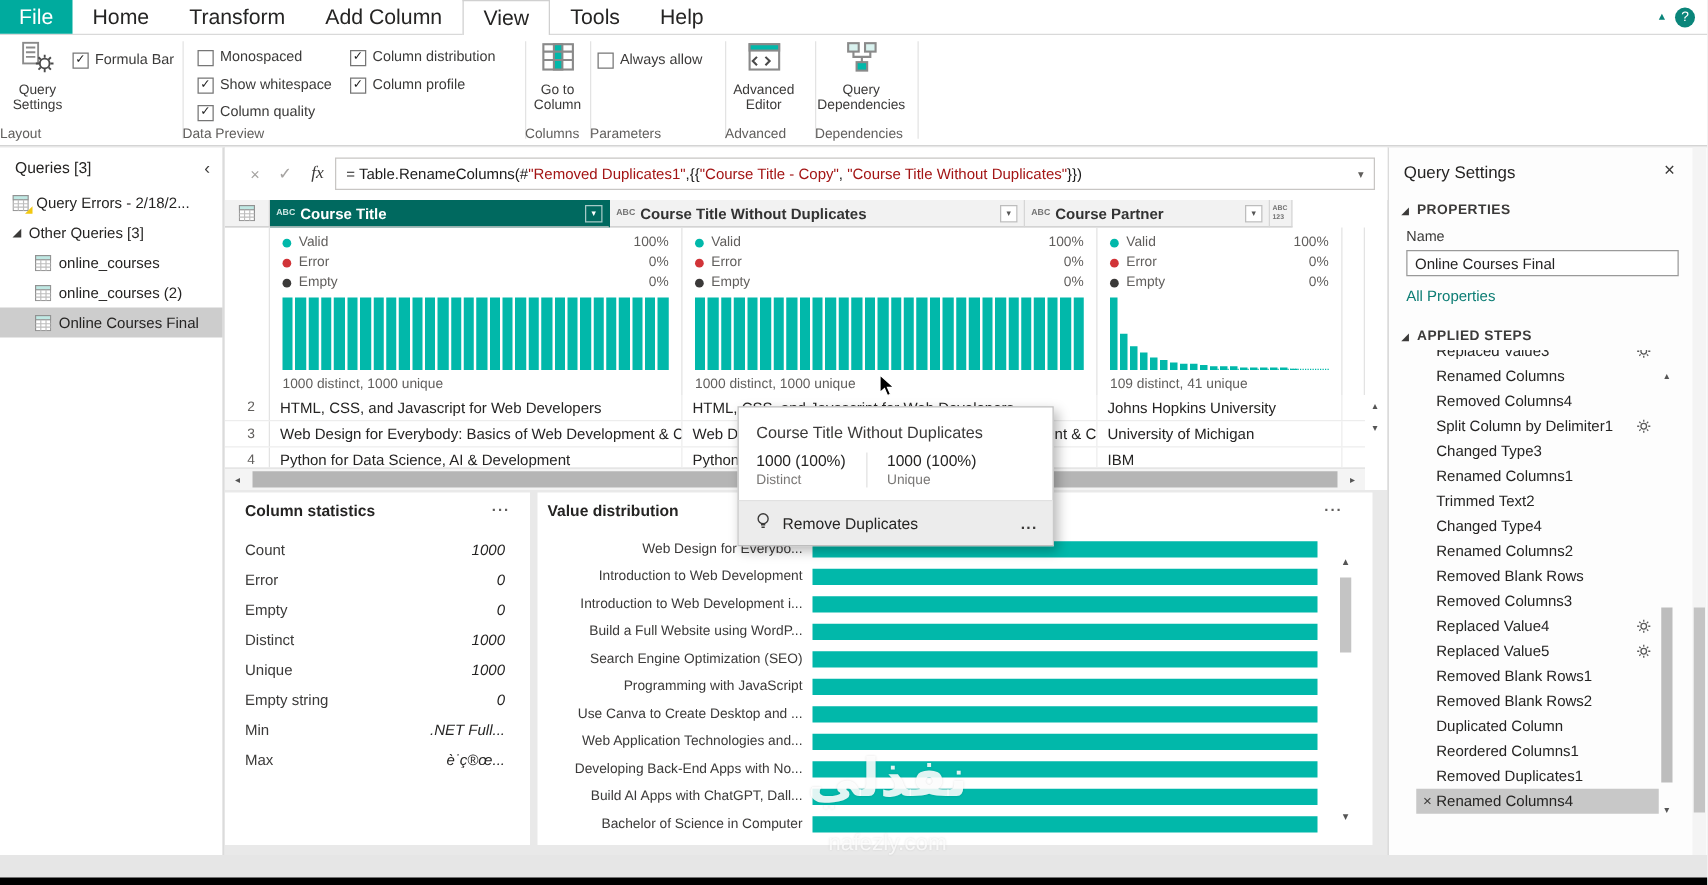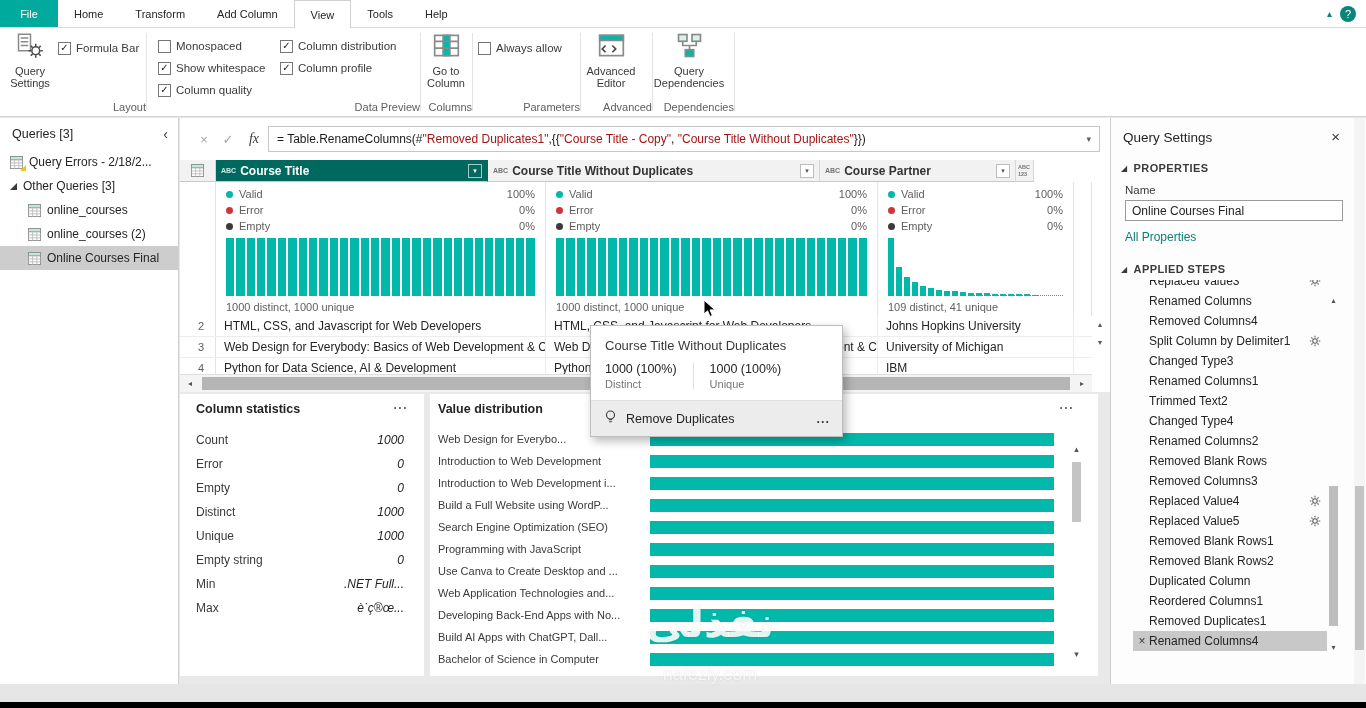--- a/index.html
+++ b/index.html
@@ -5,30 +5,30 @@
   :root{
     --teal:#01b8aa; --teal-dark:#00695f; --file:#00ab9e;
     --red:#d13438; --darkdot:#3b3a39; --link:#0c7d74;
   }
   *{box-sizing:border-box;margin:0;padding:0}
   body{font-family:"Liberation Sans","DejaVu Sans",sans-serif;font-size:12px;color:#252423;background:#fff}
   .app{position:relative;width:1366px;height:708px;background:#e6e6e6;overflow:hidden}
 
   
   .menubar{position:absolute;left:0;top:0;width:100%;height:28px;background:#fff;border-bottom:1px solid #d9d9d9;display:flex;align-items:stretch;z-index:5}
-  .tab{padding:0 16px;display:flex;align-items:center;font-size:11px;color:#252423;cursor:default}
+  .tab{padding:0 16px;display:flex;align-items:center;font-size:17px;color:#252423;cursor:default}
   .tab.file{background:var(--file);color:#fff;width:58px;justify-content:center;padding:0}
   .tab.active{border:1px solid #d0d0d0;border-bottom:none;background:#fff;margin-bottom:-1px}
   .mb-caret{position:absolute;right:34px;top:8px;color:#0a857a;font-size:10px}
   .mb-help{position:absolute;right:10px;top:6px;width:16px;height:16px;border-radius:50%;background:#0a857a;color:#fff;font-size:11px;text-align:center;line-height:16px}
 
   
   .ribbon{position:absolute;left:0;top:28px;width:100%;height:89px;background:#fff;border-bottom:1px solid #d4d4d4;z-index:4}
   .rdiv{position:absolute;top:5px;bottom:5px;width:1px;background:#e3e3e3}
-  .rgl{position:absolute;bottom:3px;font-size:11px;color:#605e5c;text-align:right}
+  .rgl{position:absolute;bottom:3px;font-size:11px;color:#605e5c;text-align:left}
   .rbtn{position:absolute;display:flex;flex-direction:column;align-items:center;gap:3px;font-size:11px;color:#3b3a39;text-align:center;line-height:1.15;height:74px;cursor:default}
   .cbcol{position:absolute;display:flex;flex-direction:column;gap:6px}
   .cb{display:flex;align-items:center;gap:5px;font-size:11.5px;color:#3b3a39;height:16px;white-space:nowrap}
   .cbbox{width:13px;height:13px;border:1px solid #767676;background:#fff;display:flex;align-items:center;justify-content:center;font-size:10px;color:#1a1a1a;line-height:1}
 
   
   .qpane{position:absolute;left:0;top:118px;width:179px;height:566px;background:#fff;border-right:1px solid #d1d1d1;z-index:3}
   .qpane-h{height:32px;display:flex;align-items:center;padding:0 10px 0 12px;font-size:12.5px;color:#252423}
   .qpane-h .coll{margin-left:auto;color:#3b3a39;font-size:14px}
   .qitem{height:24px;display:flex;align-items:center;gap:6px;font-size:12px;color:#252423;padding-left:10px;white-space:nowrap;overflow:hidden}
@@ -95,21 +95,21 @@
   .dist-panel{left:430px;top:394px;width:668px;height:282px}
   .panel-h{position:absolute;left:16px;top:8px;font-size:12.5px;font-weight:700;color:#252423}
   .dist-panel .panel-h{left:8px}
   .pmenu{position:absolute;right:16px;top:4px;color:#605e5c;letter-spacing:1.5px;font-weight:700}
   .dist-panel .pmenu{right:24px}
   #stat-rows{position:absolute;left:0;top:34px;right:0}
   .srow{display:flex;height:24px;align-items:center;padding:0 20px 0 16px;font-size:12px;color:#3b3a39}
   .sval{margin-left:auto;font-style:italic;color:#252423;white-space:nowrap}
   #dist-rows{position:absolute;left:8px;top:34px;right:40px;bottom:0;overflow:hidden}
   .drow{display:flex;align-items:center;height:22px}
-  .dlab{flex:0 0 212px;text-align:left;font-size:11px;color:#3b3a39;padding-right:8px;white-space:nowrap;overflow:hidden}
+  .dlab{flex:0 0 212px;text-align:right;font-size:11px;color:#3b3a39;padding-right:8px;white-space:nowrap;overflow:hidden}
   .dbar{height:13px;background:var(--teal);flex:0 0 auto}
   .dist-sb{position:absolute;right:14px;top:50px;width:15px;height:215px;display:flex;flex-direction:column;align-items:center;justify-content:space-between;font-size:9px;color:#555}
   .dist-sb .sbthumb{position:absolute;left:3px;top:18px;width:9px;height:60px;background:#c4c4c4}
 
   
   .tooltip{position:absolute;left:590px;top:325px;width:253px;background:#fff;border:1px solid #bdbdbd;box-shadow:3px 4px 9px rgba(0,0,0,.28);z-index:60}
   .tt-title{padding:12px 14px 2px;font-size:13px;color:#3b3a39}
   .tt-stats{display:flex;padding:7px 14px 10px}
   .tt-stat{padding-right:16px}
   .tt-stat.sep{border-left:1px solid #e1e1e1;padding-left:16px}

